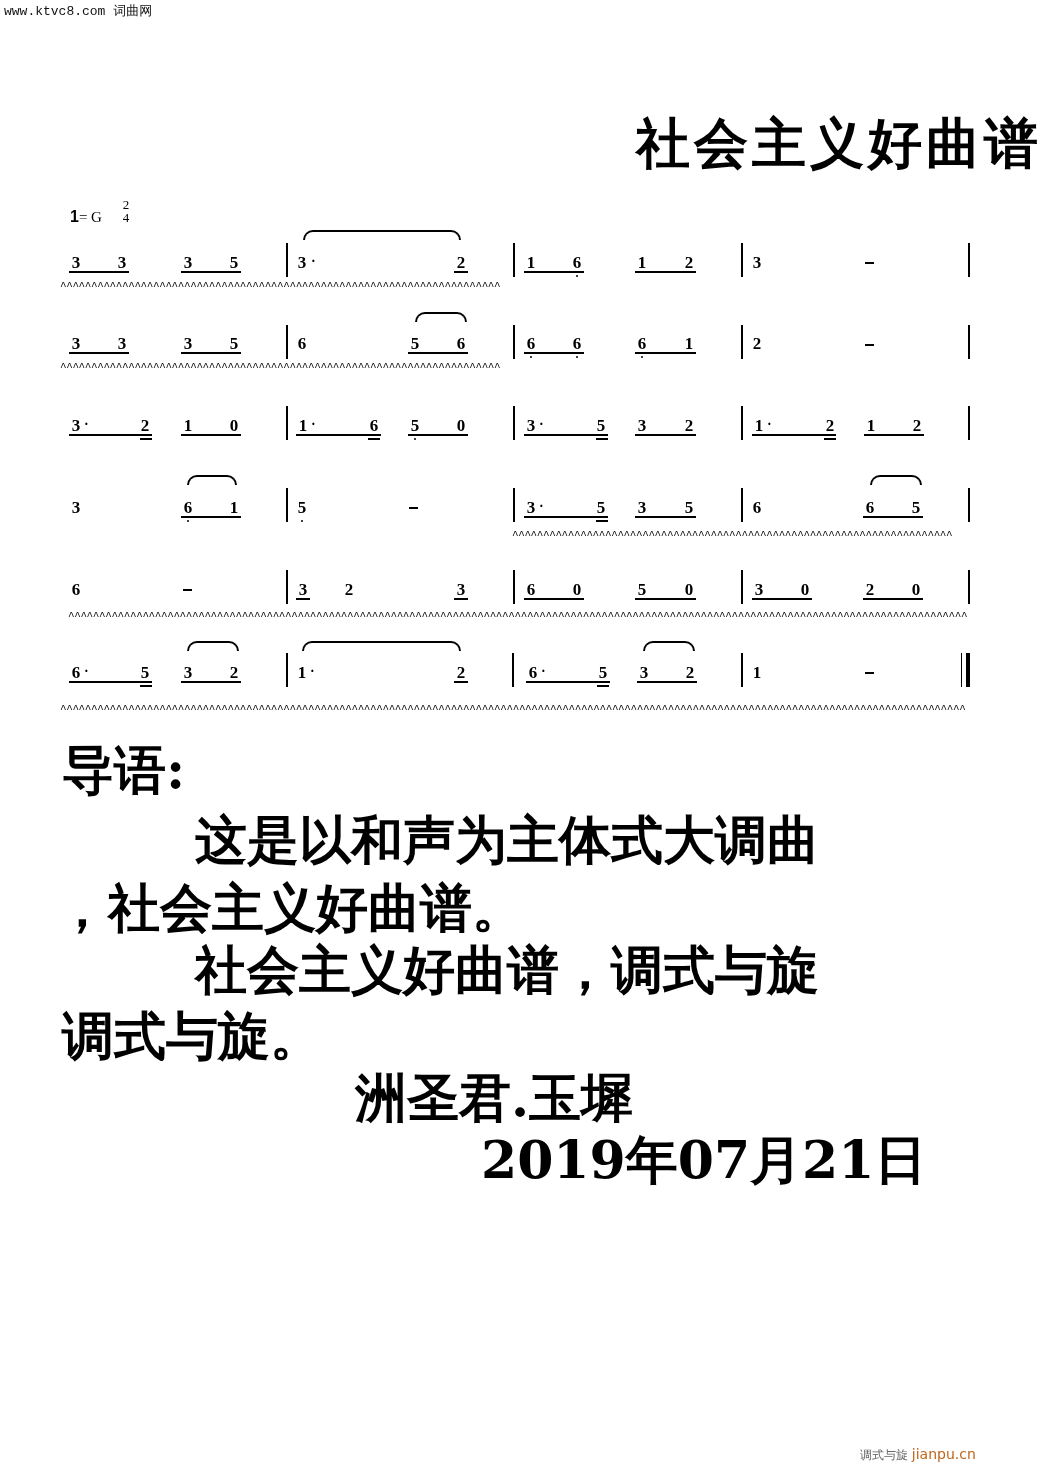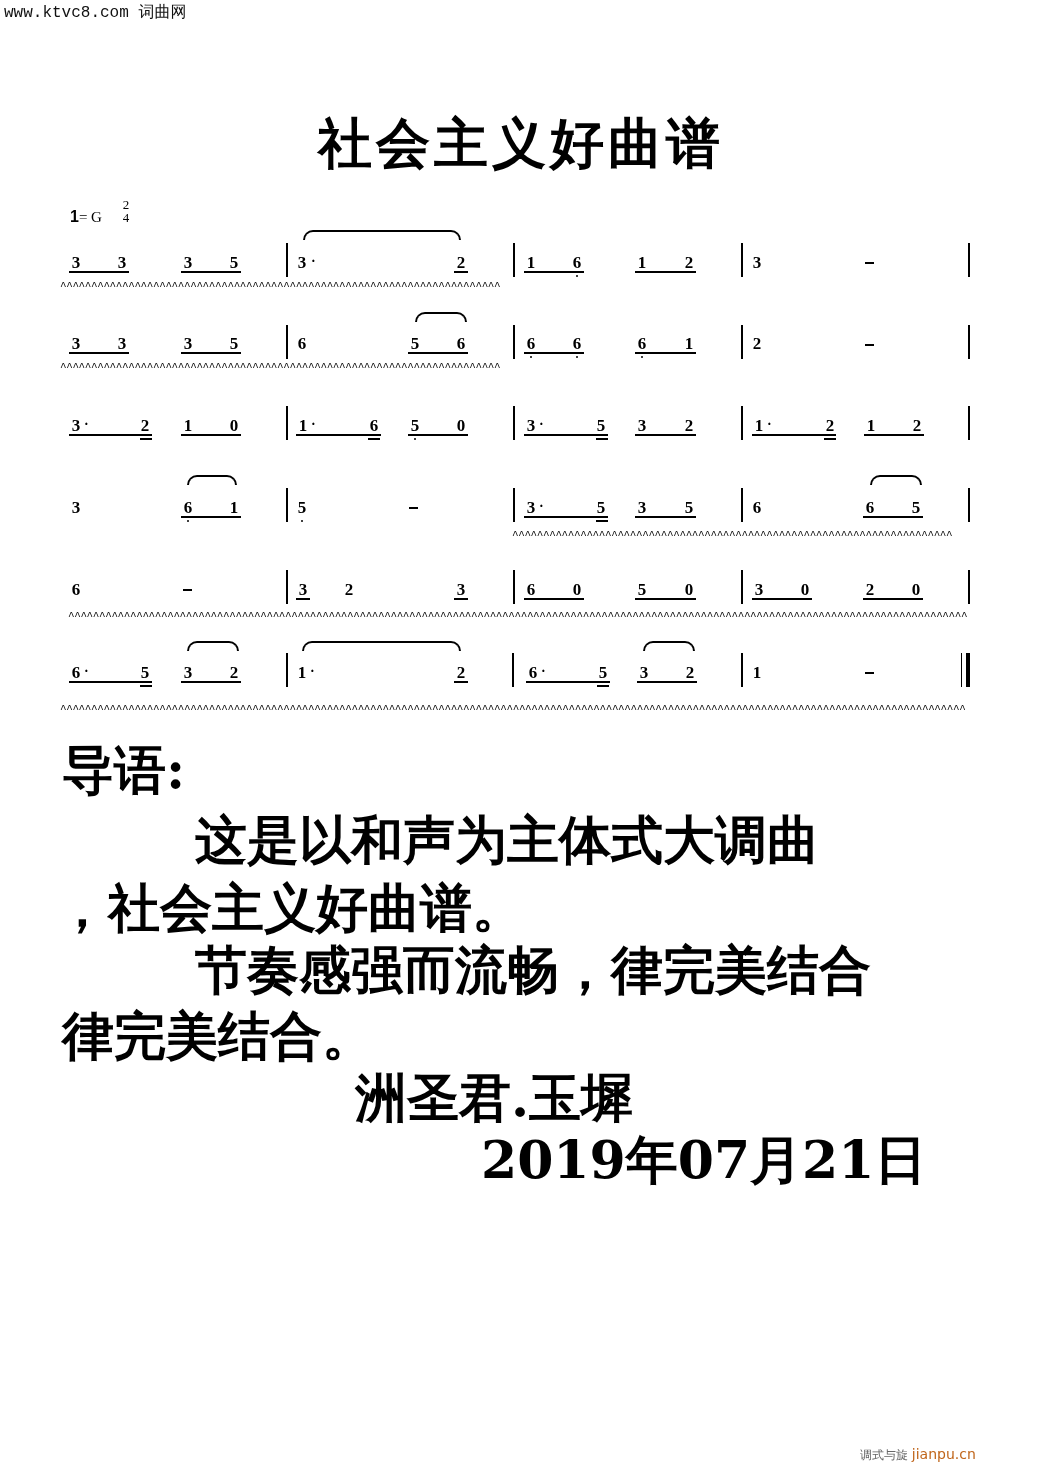--- a/index.html
+++ b/index.html
@@ -1,19 +1,19 @@
 <!DOCTYPE html>
 <html><head>
 <meta charset="utf-8">
 <style>
   html, body { margin:0; padding:0; background:#ffffff; }
   body { width:1042px; height:1476px; position:relative; overflow:hidden; color:#000; }
   .abs { position:absolute; }
-  .watermark-top { left:4px; top:2px; font-family:"Liberation Mono","DejaVu Sans Mono",monospace; font-size:16px; color:#111; white-space:nowrap; }
-  .title { left:0; width:1042px; top:108px; text-align:center; font-family:"DejaVu Serif","Liberation Serif",serif; font-weight:bold; font-size:54px; letter-spacing:4px; }
+  .watermark-top { left:4px; top:2px; font-family:"Liberation Mono","DejaVu Sans Mono",monospace; font-size:13px; color:#111; white-space:nowrap; }
+  .title { left:0; width:1042px; top:108px; text-align:right; font-family:"DejaVu Serif","Liberation Serif",serif; font-weight:bold; font-size:54px; letter-spacing:4px; }
   .keysig { left:70px; top:208px; font-family:"Liberation Serif",serif; font-size:15px; }
   .keysig b { font-family:"Liberation Sans",sans-serif; font-size:16px; }
   .timesig { left:121px; top:198px; font-family:"Liberation Serif",serif; font-size:13px; line-height:13px; text-align:center; width:10px; }
   .note { position:absolute; font-family:"Liberation Serif","DejaVu Serif",serif; font-weight:bold; font-size:17px; line-height:17px; width:14px; text-align:center; }
   .dot-below::after { content:""; position:absolute; left:6px; top:21px; width:2px; height:2px; background:#000; border-radius:1px; }
   .aug { position:absolute; font-family:"Liberation Serif",serif; font-weight:bold; font-size:14px; }
   .uline { position:absolute; height:2px; background:#000; }
   .barline { position:absolute; width:2px; background:#000; }
   .dash { position:absolute; width:9px; height:2px; background:#000; }
   .slur { position:absolute; border:2px solid #000; border-bottom:none; border-radius:10px 10px 0 0; height:8px; }
@@ -212,18 +212,18 @@
   <span class="note" style="left:750px;top:664px">1</span>
   <div class="dash" style="left:865px;top:672px"></div>
   <div class="barline" style="left:961px;top:653px;height:34px;width:1px"></div>
   <div class="barline" style="left:966px;top:653px;height:34px;width:4px"></div>
   <div class="carets" style="left:60px;top:704px;width:905px">^^^^^^^^^^^^^^^^^^^^^^^^^^^^^^^^^^^^^^^^^^^^^^^^^^^^^^^^^^^^^^^^^^^^^^^^^^^^^^^^^^^^^^^^^^^^^^^^^^^^^^^^^^^^^^^^^^^^^^^^^^^^^^^^^^^^^^^^^^^^^^^^^^^^^^</div>
 </div>
 
 <div class="abs prose" style="left:62px;top:738px">导语:</div>
 <div class="abs prose" style="left:195px;top:808px">这是以和声为主体式大调曲</div>
 <div class="abs prose" style="left:56px;top:876px">，社会主义好曲谱。</div>
-<div class="abs prose" style="left:195px;top:938px">节奏感强而流畅，律完美结合</div>
-<div class="abs prose" style="left:62px;top:1004px">律完美结合。</div>
+<div class="abs prose" style="left:195px;top:938px">社会主义好曲谱，调式与旋</div>
+<div class="abs prose" style="left:62px;top:1004px">调式与旋。</div>
 <div class="abs prose" style="left:355px;top:1066px">洲圣君.玉墀</div>
 <div class="abs prose" style="left:481px;top:1128px">2019年07月21日</div>
 
 <div class="abs watermark-bot"><span>调式与旋</span> <span class="dom">jianpu.cn</span></div>
 
 </body></html>

